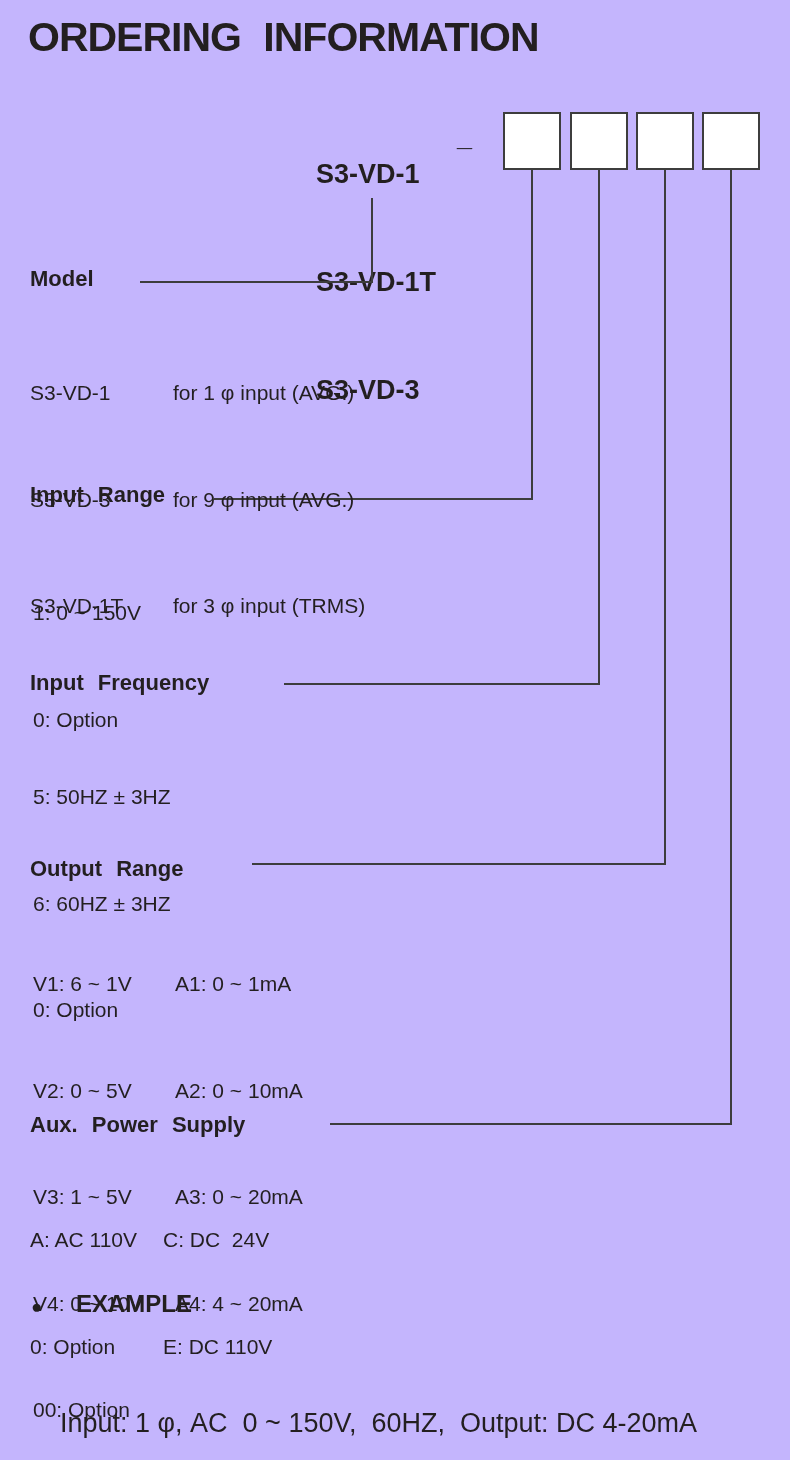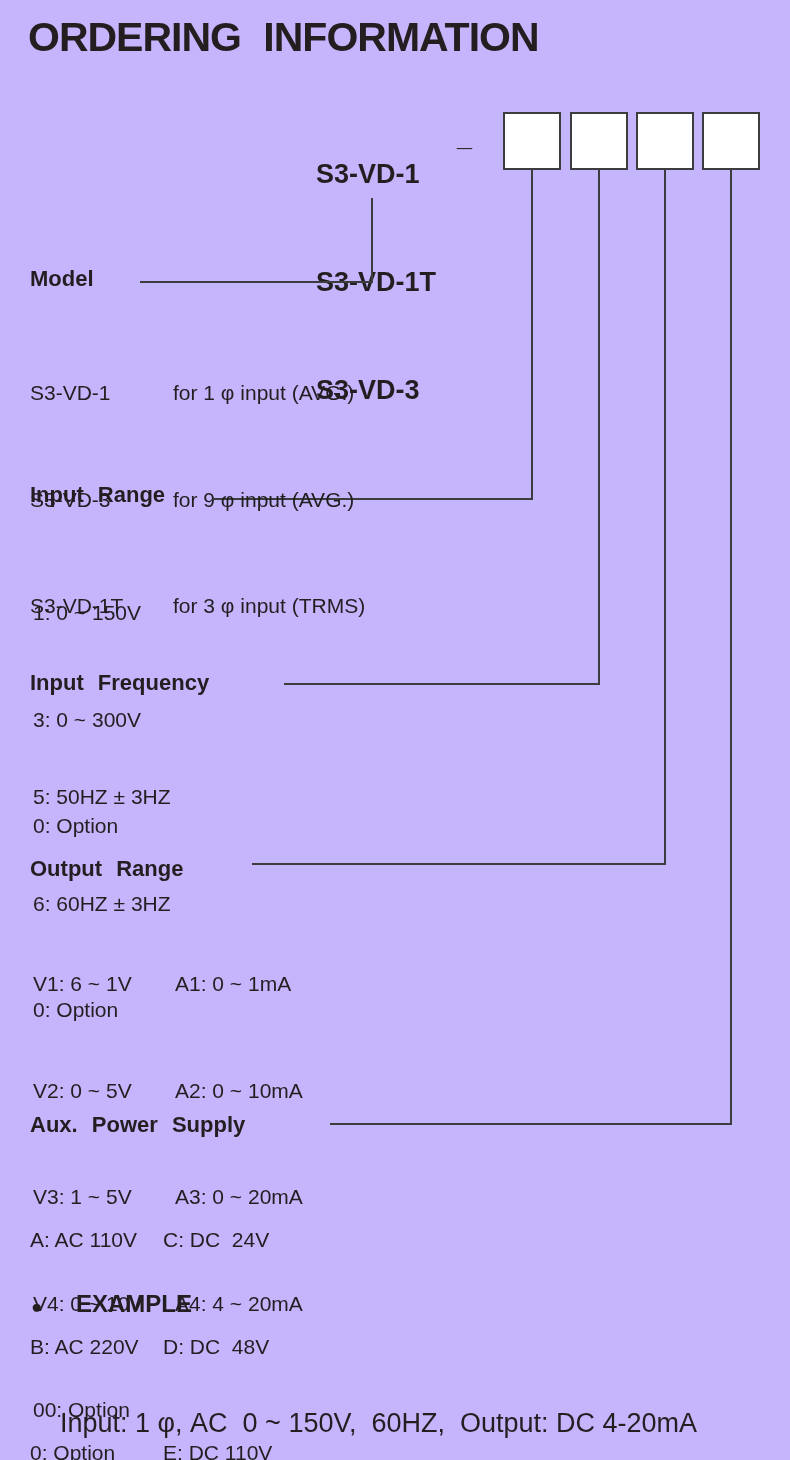--- a/index.html
+++ b/index.html
@@ -87,21 +87,20 @@
   <div class="sec-h" style="left:30px; top:266px;">Model</div>
   <div class="sec-items" style="left:30px; top:304px;">
     <div><span class="mcol">S3-VD-1</span><span>for 1 φ input (AVG.)</span></div>
     <div><span class="mcol">S3-VD-3</span><span>for 9 φ input (AVG.)</span></div>
     <div><span class="mcol">S3-VD-1T</span><span>for 3 φ input (TRMS)</span></div>
   </div>
 
   <div class="sec-h" style="left:30px; top:482px;">Input Range</div>
   <div class="sec-items" style="left:33px; top:524px;">
     <div>1: 0 ~ 150V</div>
-    <div>3: 0 ~ 300V</div>
     <div>0: Option</div>
   </div>
 
   <div class="sec-h" style="left:30px; top:670px;">Input Frequency</div>
   <div class="sec-items" style="left:33px; top:708px;">
     <div>5: 50HZ ± 3HZ</div>
     <div>6: 60HZ ± 3HZ</div>
     <div>0: Option</div>
   </div>
 
@@ -110,21 +109,20 @@
     <div><span class="col-v">V1: 6 ~ 1V</span><span>A1: 0 ~ 1mA</span></div>
     <div><span class="col-v">V2: 0 ~ 5V</span><span>A2: 0 ~ 10mA</span></div>
     <div><span class="col-v">V3: 1 ~ 5V</span><span>A3: 0 ~ 20mA</span></div>
     <div><span class="col-v">V4: 0 ~ 10V</span><span>A4: 4 ~ 20mA</span></div>
     <div><span class="col-v">00: Option</span><span></span></div>
   </div>
 
   <div class="sec-h" style="left:30px; top:1112px;">Aux. Power Supply</div>
   <div class="sec-items" style="left:30px; top:1151px;">
     <div><span class="col-a">A: AC 110V</span><span>C: DC  24V</span></div>
-    <div><span class="col-a">B: AC 220V</span><span>D: DC  48V</span></div>
     <div><span class="col-a">0: Option</span><span>E: DC 110V</span></div>
   </div>
 
   <div class="ex-bullet">●</div>
   <div class="ex-h">EXAMPLE</div>
   <div class="ex-lines">
     <div>Input: 1 φ, AC  0 ~ 150V,  60HZ,  Output: DC 4-20mA</div>
     
     
   </div>

